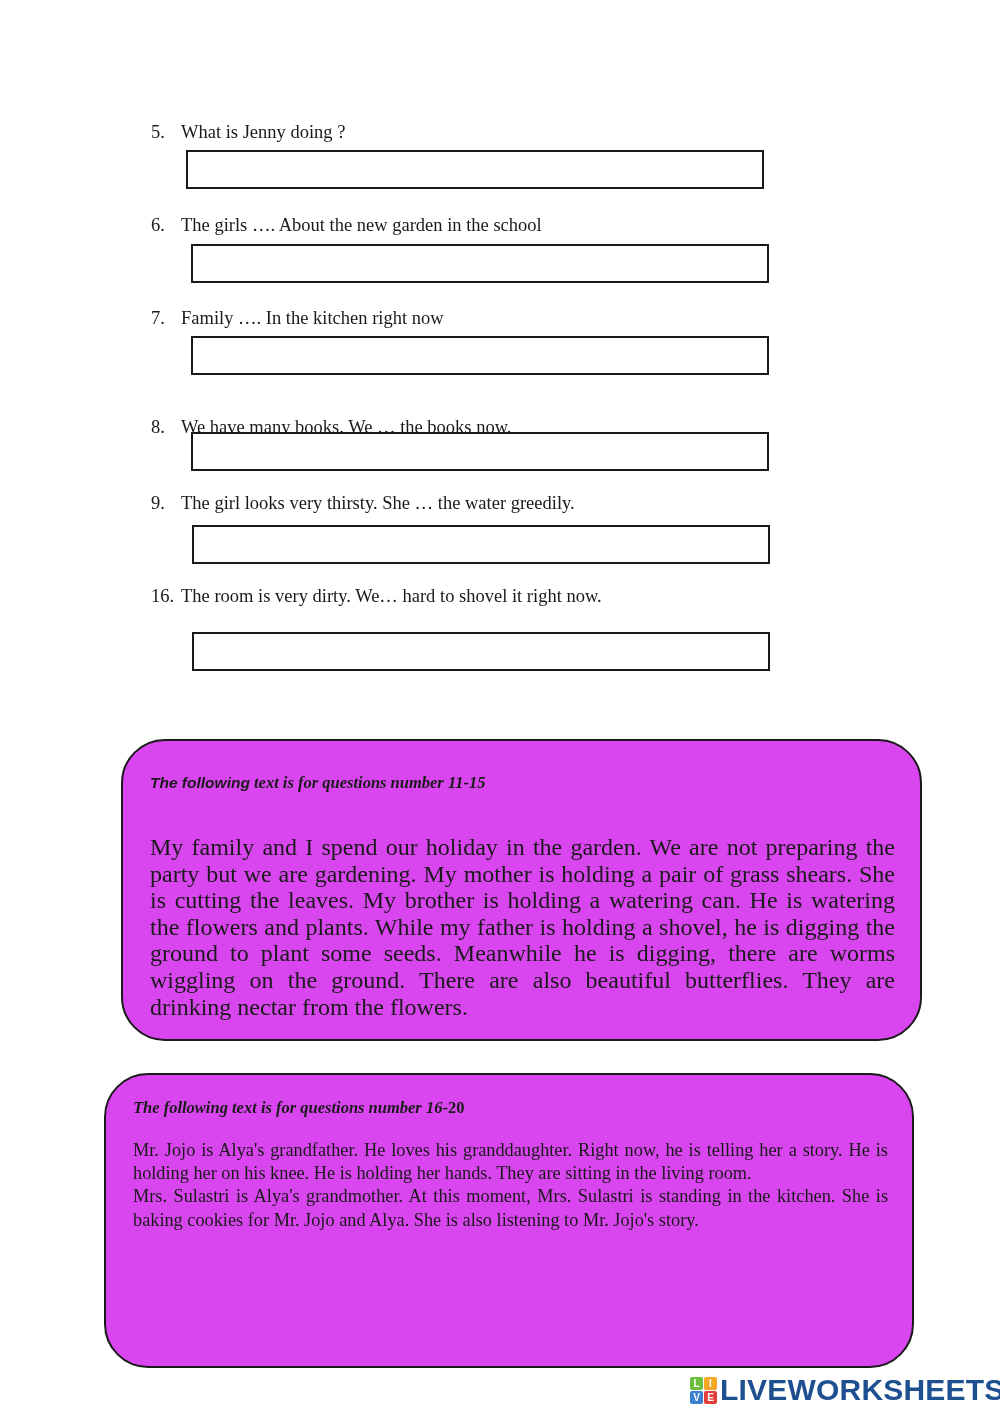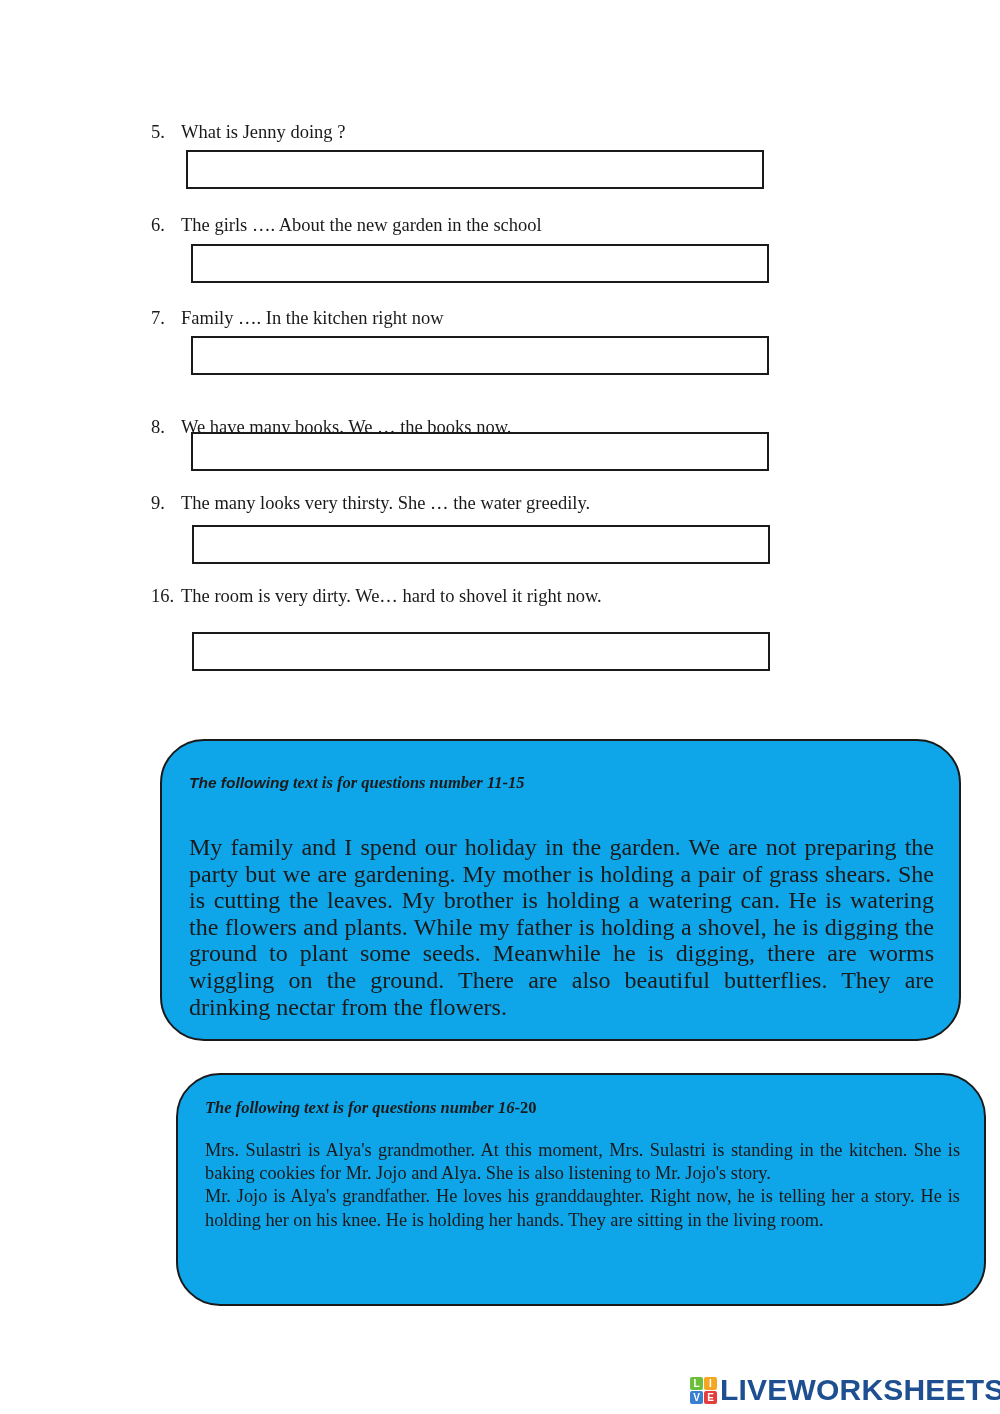--- a/index.html
+++ b/index.html
@@ -2,23 +2,23 @@
 <html><head>
   <meta charset="utf-8">
   <style>
     html, body { margin:0; padding:0; background:#ffffff; }
     body { width:1000px; height:1414px; position:relative; overflow:hidden;
            font-family:"Liberation Serif", "DejaVu Serif", serif; color:#1a1a1a; }
     .q { position:absolute; left:151px; font-size:18.5px; white-space:nowrap; }
     .q .num { display:inline-block; width:30px; }
     .ans { position:absolute; border:2px solid #1a1a1a; background:#fff; box-sizing:border-box; height:39px; }
     .ans input { width:100%; height:100%; border:none; outline:none; background:transparent; font-family:"Liberation Serif", serif; font-size:17px; padding:0 8px; box-sizing:border-box; }
-    .panel { position:absolute; border:2px solid #1a1a1a; border-radius:44px; box-sizing:border-box; background:#0ea5e9;margin-left:39px; }
+    .panel { position:absolute; border:2px solid #1a1a1a; border-radius:44px; box-sizing:border-box; background:#d946ef; }
     .p1 { left:121px; top:739px; width:801px; height:302px; }
-    .p2 { left:137px; top:1073px; width:810px; height:233px; }
+    .p2 { left:104px; top:1073px; width:810px; height:295px; }
     .p-intro1 { position:absolute; left:27px; top:32px; font-size:16.5px; font-style:italic; font-weight:bold; }
     .p-intro1 .sans { font-family:"Liberation Sans", "DejaVu Sans", sans-serif; font-size:15.5px; }
     .p-title { position:absolute; left:0; width:797px; top:53px; text-align:center; font-size:16.5px; font-weight:bold; padding-left:24px; box-sizing:border-box; }
     .p-body1 { position:absolute; left:27px; top:93px; width:745px; font-size:24px; line-height:26.6px; text-align:justify; }
     .p-intro2 { position:absolute; left:27px; top:23px; font-size:16.5px; font-style:italic; font-weight:bold; }
     .p-intro2 .up { font-style:normal; }
     .p-body2 { position:absolute; left:27px; top:64px; width:755px; font-size:18.3px; line-height:23.2px; }
     .p-body2 .para { text-align:justify; text-align-last:left; }
     .logo { position:absolute; left:690px; top:1374px; height:32px; display:flex; align-items:center; }
     .logo-grid { display:grid; grid-template-columns:13px 13px; grid-template-rows:13px 13px; gap:1px; margin-right:3px; }
@@ -42,39 +42,39 @@
   <div class="q" style="top:308px;"><span class="num">7.</span><span>Family …. In the kitchen right now</span></div>
   <div class="ans" style="left:191px;top:336px;width:578px;"><input type="text" value="" style=""></div>
 </div>
 
 <div>
   <div class="q" style="top:399px;margin-top:18px;"><span class="num">8.</span><span>We have many books. We … the books now.</span></div>
   <div class="ans" style="left:191px;top:432px;width:578px;"><input type="text" value="" style=""></div>
 </div>
 
 <div>
-  <div class="q" style="top:493px;"><span class="num">9.</span><span>The many looks very thirsty. She … the water greedily.</span></div>
+  <div class="q" style="top:493px;"><span class="num">9.</span><span>The girl looks very thirsty. She … the water greedily.</span></div>
   <div class="ans" style="left:192px;top:525px;width:578px;"><input type="text" value="" style=""></div>
 </div>
 
 <div>
   <div class="q" style="top:586px;"><span class="num">16.</span><span>The room is very dirty. We… hard to shovel it right now.</span></div>
   <div class="ans" style="left:192px;top:632px;width:578px;"><input type="text" value="" style=""></div>
 </div>
 
 <div class="panel p1">
   <div class="p-intro1"><span class="sans">The following</span><span> text is for questions number 11-15</span></div>
   <div class="p-body1">My family and I spend our holiday in the garden. We are not preparing the party but we are gardening. My mother is holding a pair of grass shears. She is cutting the leaves. My brother is holding a watering can. He is watering the flowers and plants. While my father is holding a shovel, he is digging the ground to plant some seeds. Meanwhile he is digging, there are worms wiggling on the ground. There are also beautiful butterflies. They are drinking nectar from the flowers.</div>
 </div>
 
 <div class="panel p2">
   <div class="p-intro2"><span>The following text is for questions number 16</span><span class="up">-20</span></div>
   <div class="p-body2">
+    <div class="para">Mr. Jojo is Alya's grandfather. He loves his granddaughter. Right now, he is telling her a story. He is holding her on his knee. He is holding her hands. They are sitting in the living room.</div>
     <div class="para">Mrs. Sulastri is Alya's grandmother. At this moment, Mrs. Sulastri is standing in the kitchen. She is baking cookies for Mr. Jojo and Alya. She is also listening to Mr. Jojo's story.</div>
-    <div class="para">Mr. Jojo is Alya's grandfather. He loves his granddaughter. Right now, he is telling her a story. He is holding her on his knee. He is holding her hands. They are sitting in the living room.</div>
   </div>
 </div>
 
 <div class="logo">
   <div class="logo-grid">
     <span style="background:#6cbf3b;">L</span>
     <span style="background:#f5a623;">I</span>
     <span style="background:#3a7fd0;">V</span>
     <span style="background:#e53c3c;">E</span>
   </div>

